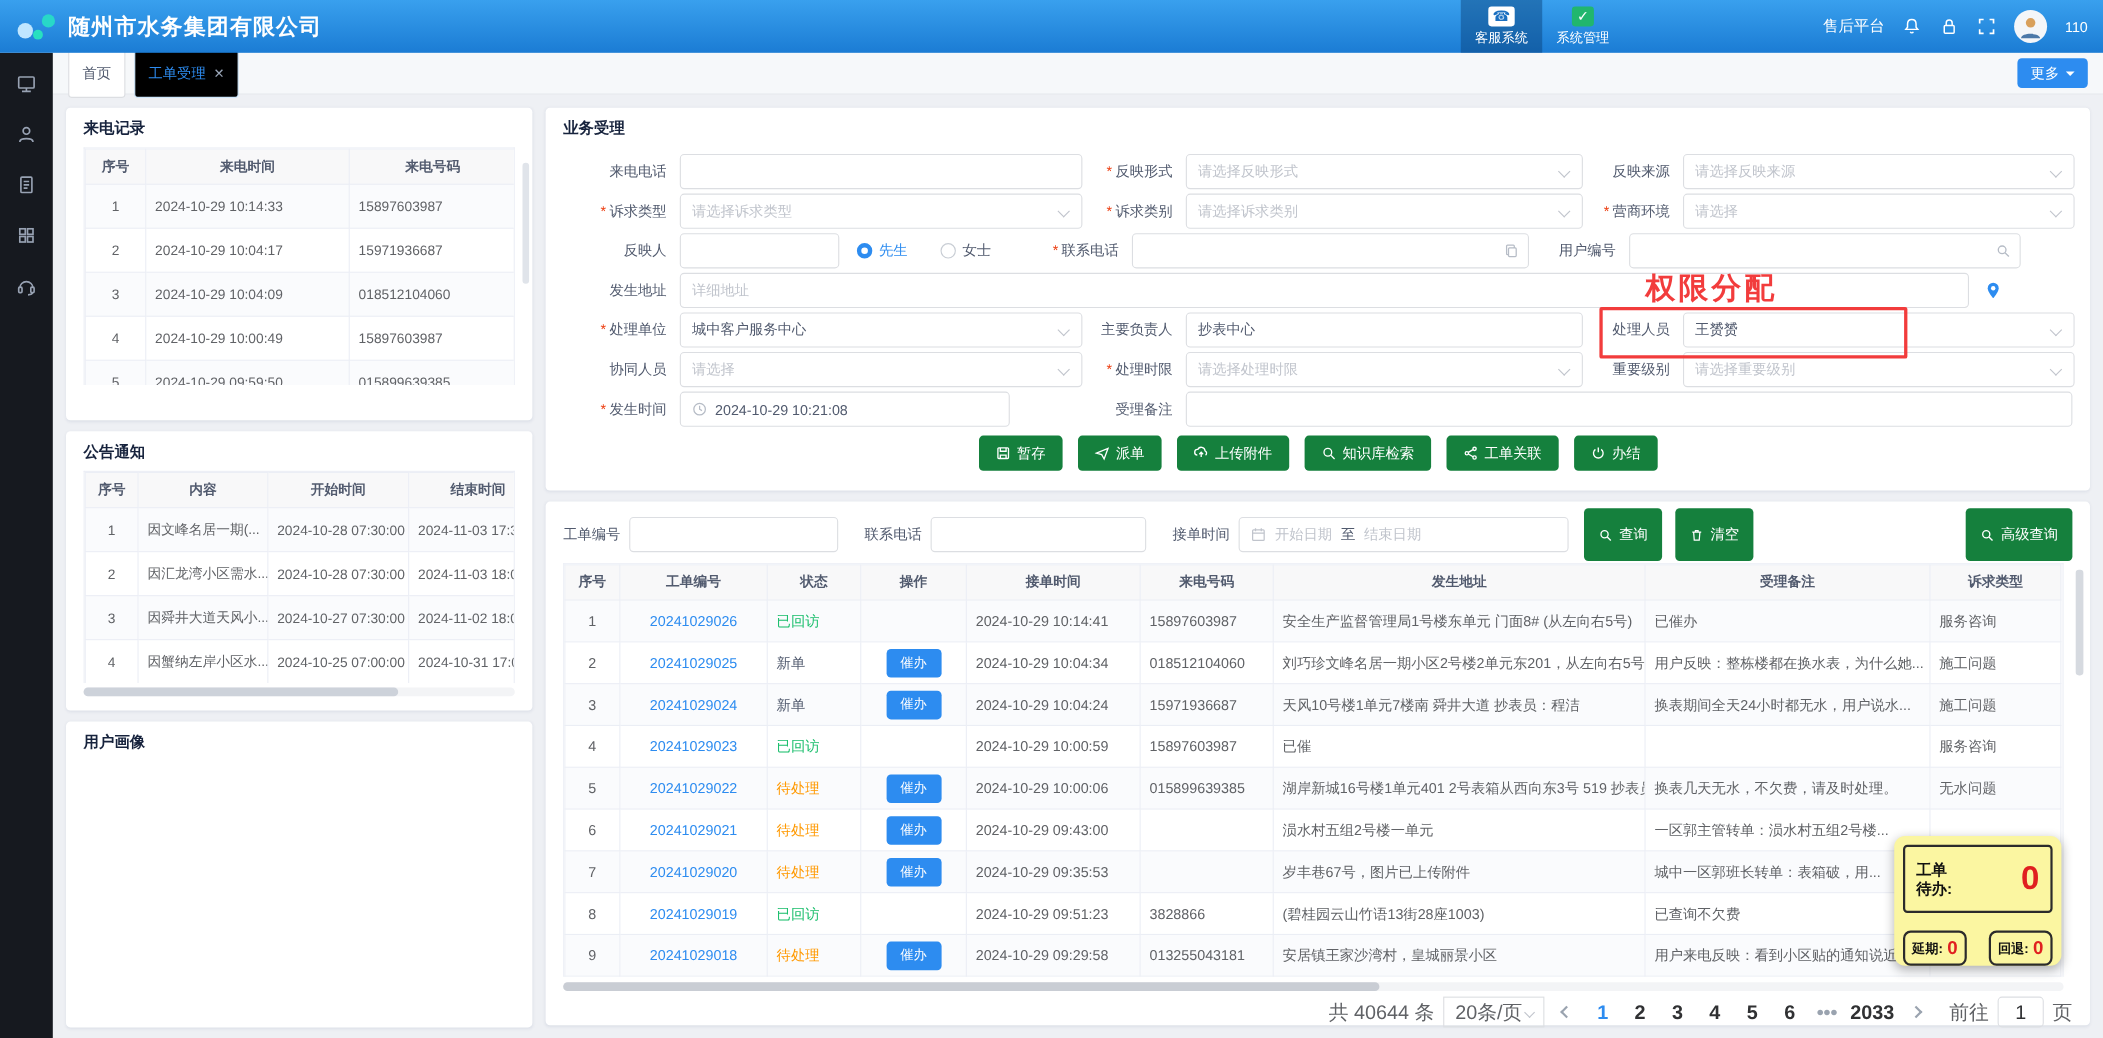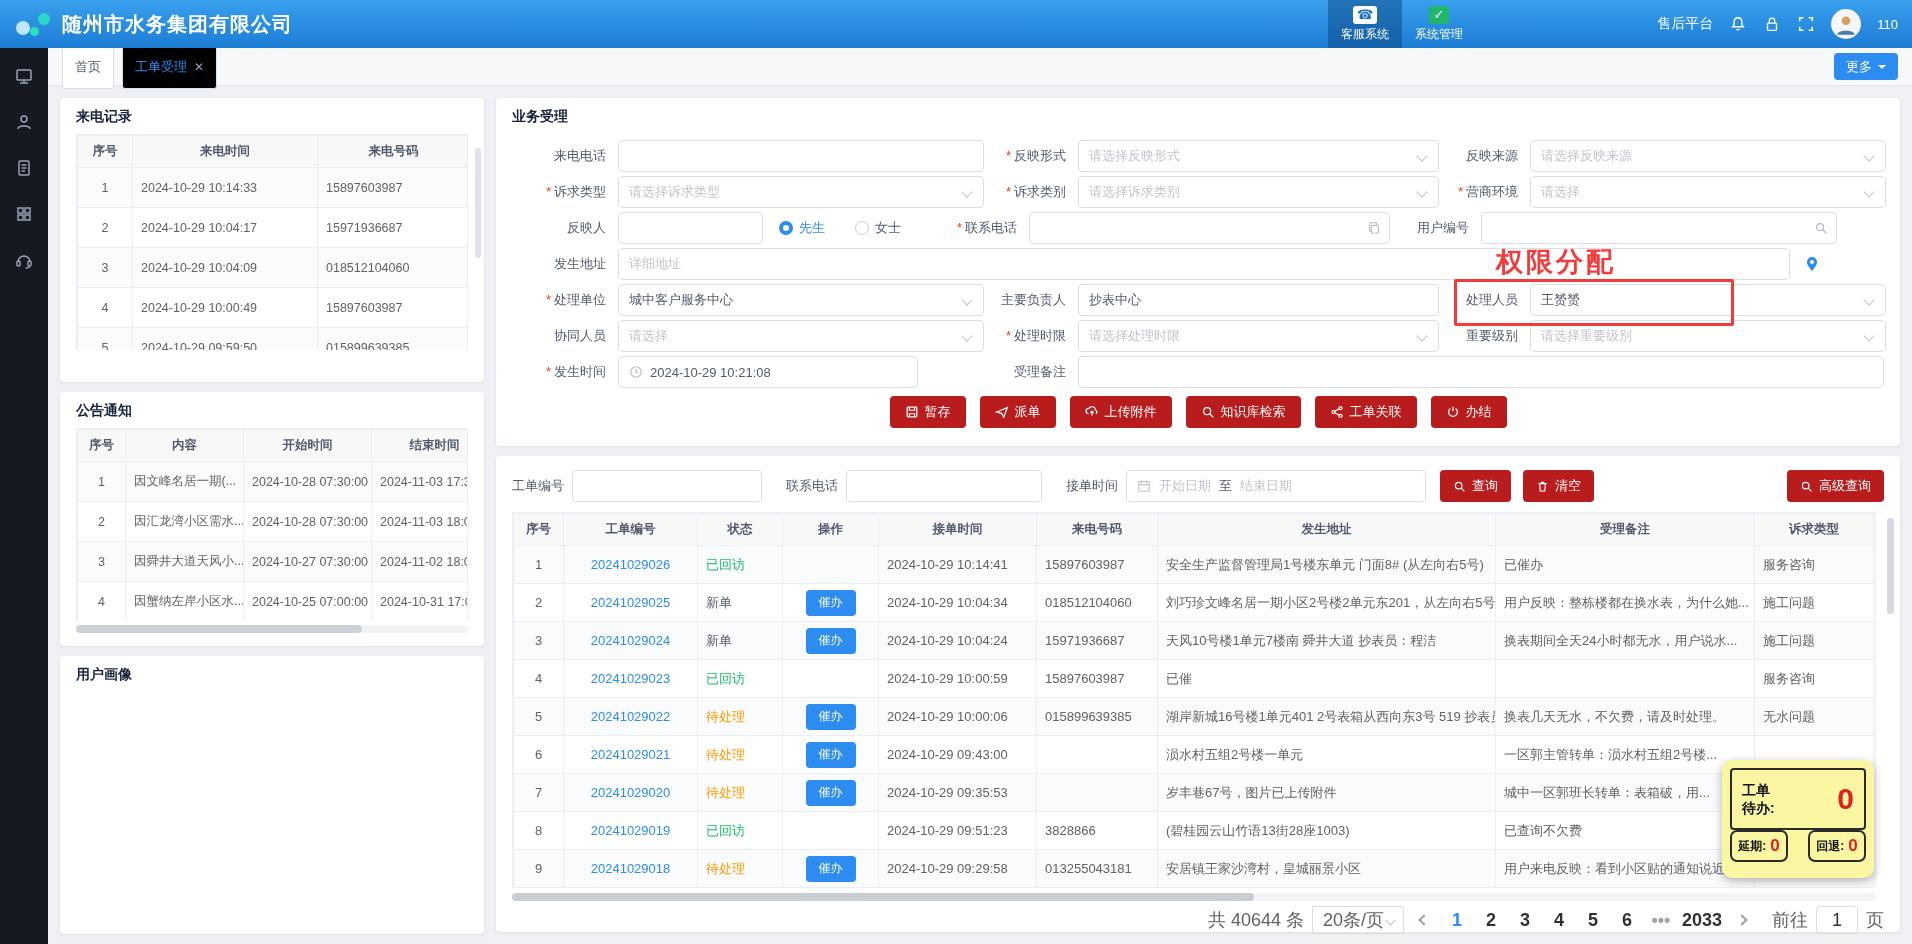--- a/index.html
+++ b/index.html
@@ -70,22 +70,22 @@
   .ph{color:#c0c4cc;}
   .sel::after{content:"";position:absolute;right:12px;top:11px;width:7px;height:7px;border:solid #c0c4cc;border-width:0 1px 1px 0;transform:rotate(45deg);}
   .f1{width:366px;} .f2{width:361px;} .f3{width:356px;}
   .radio{width:14px;height:14px;border-radius:50%;background:#fff;flex-shrink:0;}
   .radio.on{border:4px solid #2d8cf0;}
   .radio.off{border:1px solid #c8cdd4;}
   .rlab{font-size:13px;margin-left:6px;}
   .rlab.on{color:#2d8cf0;}
   .icr{position:absolute;right:8px;color:#b6bcc6;}
   .btnrow{position:absolute;left:0;right:0;top:298px;display:flex;justify-content:center;gap:14px;}
-  .btn{background:#b91c1c;color:#fff;border-radius:4px;height:32px;display:inline-flex;align-items:center;gap:6px;padding:0 15px;font-size:13px;cursor:pointer;}
-  .btn-s{height:32px;padding:0 13px;}
+  .btn{background:#15803d;color:#fff;border-radius:4px;height:32px;display:inline-flex;align-items:center;gap:6px;padding:0 15px;font-size:13px;cursor:pointer;}
+  .btn-s{height:48px;padding:0 13px;}
 
   
   .perm-note{position:absolute;left:1496px;top:244px;font-size:27px;font-weight:bold;color:#f23c3c;letter-spacing:3px;z-index:30;}
   .perm-rect{position:absolute;left:1454px;top:279px;width:280px;height:47px;border:3px solid #f23c3c;border-radius:2px;z-index:30;}
 
   
   .srow{position:absolute;top:14px;left:16px;right:16px;height:32px;display:flex;align-items:center;font-size:13px;}
   .slb{margin-right:8px;white-space:nowrap;}
   .sinp{width:190px;margin-right:24px;}
   .sinp2{width:196px;margin-right:24px;}
@@ -113,21 +113,21 @@
   .parr .lt{transform:rotate(45deg);} .parr .rt{transform:rotate(225deg);}
   .pnum{min-width:26px;height:28px;display:flex;align-items:center;justify-content:center;cursor:pointer;font-weight:bold;color:#303133;}
   .pnum.on{color:#2d8cf0;}
   .pgoto{width:42px;height:28px;border:1px solid #dcdee2;border-radius:4px;display:flex;align-items:center;justify-content:center;color:#303133;}
 
   
   .todo{position:absolute;left:1722px;top:760px;width:152px;height:118px;background:#fbf6a1;border-radius:10px;box-shadow:0 3px 10px rgba(0,0,0,.3);z-index:40;padding:8px;}
   .todo-main{border:2px solid #2b2b2b;border-radius:4px;height:62px;display:flex;align-items:center;justify-content:space-between;padding:0 10px;}
   .todo-main .tl{font-size:14px;font-weight:bold;color:#111;line-height:1.3;}
   .todo-main .tv{font-size:30px;font-weight:bold;color:#e02020;}
-  .todo-sub{display:flex;gap:20px;margin-top:0;}
+  .todo-sub{display:flex;gap:20px;margin-top:16px;}
   .todo-box{flex:1;border:2px solid #2b2b2b;border-radius:7px;height:32px;display:flex;align-items:center;justify-content:center;gap:4px;}
   .todo-box .bl{font-size:12px;font-weight:bold;color:#111;}
   .todo-box .bv{font-size:17px;font-weight:bold;color:#e02020;}
 </style>
 </head>
 <body>
 
 <div class="hd">
   <span class="logo">
       <i class="d1"></i>

